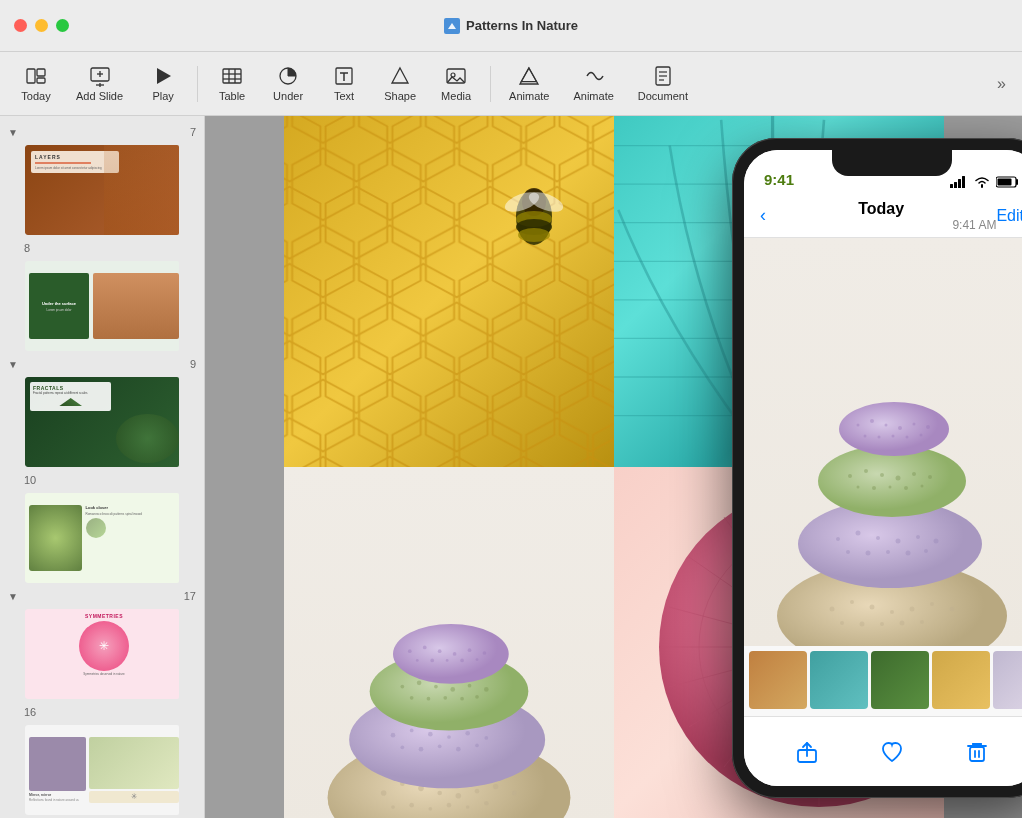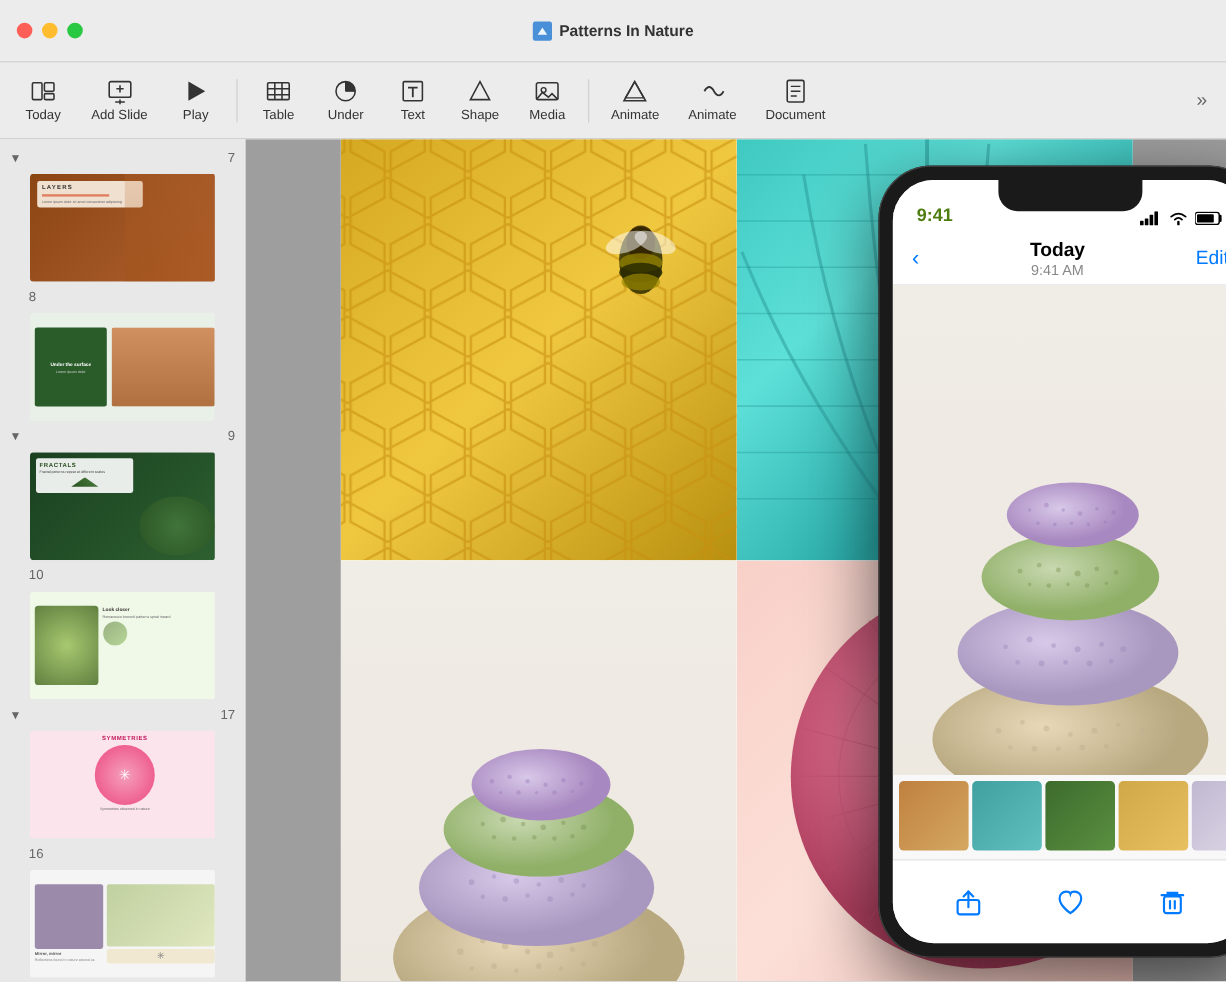--- a/index.html
+++ b/index.html
@@ -46,21 +46,21 @@
     .phone-frame { width: 320px; height: 660px; background: #1a1a1a; border-radius: 44px; padding: 12px; box-shadow: 0 20px 60px rgba(0,0,0,0.6), inset 0 0 0 1px #444; position: relative; }
     .phone-notch { position: absolute; top: 12px; left: 50%; transform: translateX(-50%); width: 120px; height: 26px; background: #1a1a1a; border-radius: 0 0 16px 16px; z-index: 20; }
     .phone-screen { width: 100%; height: 100%; background: #fff; border-radius: 34px; overflow: hidden; display: flex; flex-direction: column; }
     .phone-status-bar { height: 44px; background: #fff; display: flex; align-items: flex-end; padding: 0 20px 6px; flex-shrink: 0; }
     .phone-time { font-size: 15px; font-weight: 600; color: #4d7c0f; }
     .phone-status-icons { margin-left: auto; display: flex; gap: 6px; align-items: center; }
     .phone-nav { height: 44px; background: #fff; display: flex; align-items: center; padding: 0 16px; border-bottom: 1px solid #e0e0e0; flex-shrink: 0; }
     .phone-back { color: #007aff; font-size: 16px; display: flex; align-items: center; gap: 4px; }
     .phone-nav-center { flex: 1; text-align: center; }
     .phone-nav-title { font-size: 16px; font-weight: 600; color: #000; }
-    .phone-nav-subtitle { font-size: 12px; color: #888; text-align: center; }
+    .phone-nav-subtitle { font-size: 12px; color: #888; text-align: right; }
     .phone-nav-action { color: #007aff; font-size: 16px; font-weight: 400; }
     .phone-image { flex: 1; background: #f0f0f0; position: relative; overflow: hidden; }
     .phone-thumbnails { height: 70px; background: #f8f8f8; display: flex; gap: 3px; padding: 5px; overflow-x: auto; flex-shrink: 0; }
     .phone-thumb { width: 58px; height: 58px; background: #ddd; border-radius: 4px; overflow: hidden; flex-shrink: 0; }
     .phone-toolbar { height: 70px; background: #fff; border-top: 1px solid #e0e0e0; display: flex; align-items: center; justify-content: space-around; padding: 0 20px; flex-shrink: 0; }
     .phone-tool-icon { width: 28px; height: 28px; display: flex; align-items: center; justify-content: center; color: #007aff; }
 
     
     .mini-slide { width: 158px; height: 90px; background: #fff; border-radius: 3px; overflow: hidden; position: relative; }
   </style>

